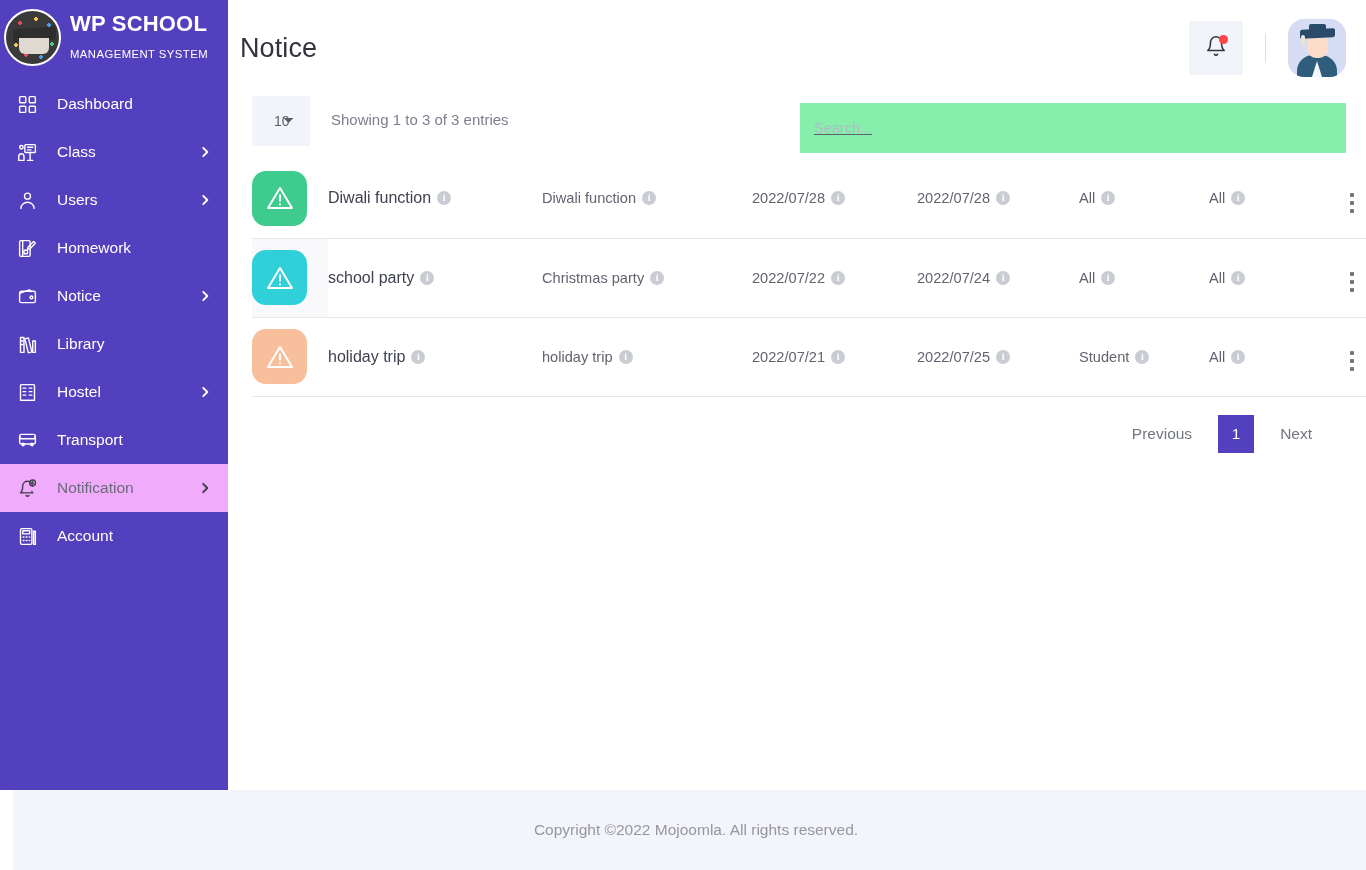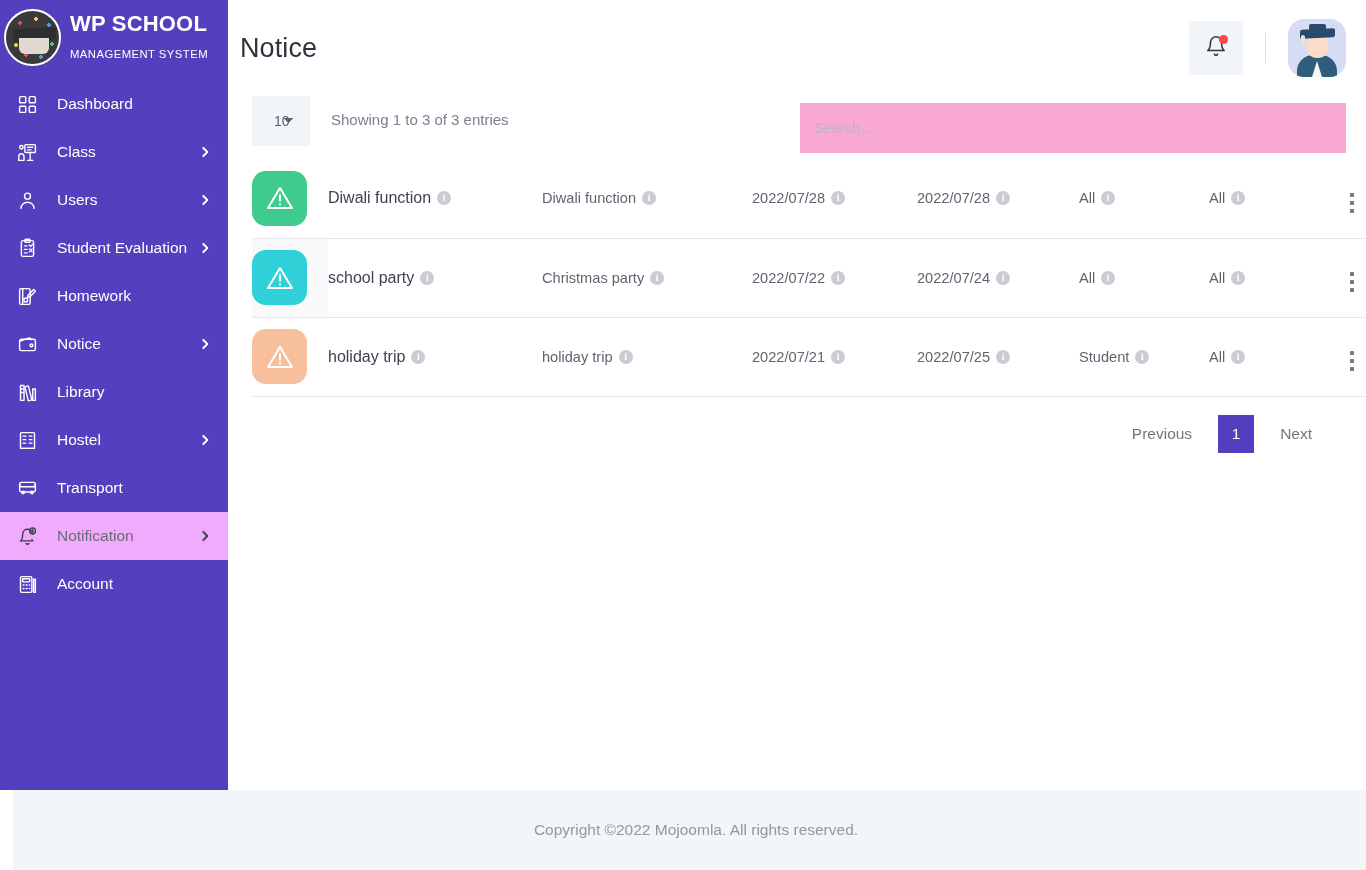--- a/index.html
+++ b/index.html
@@ -184,25 +184,26 @@
     background-repeat: no-repeat;
     cursor: pointer;
   }
   .showing-text {
     margin-left: 21px; margin-top: 15px;
     font-size: 15px; color: #7b7f8e;
   }
   .search-input {
     margin-left: auto;
     width: 546px; height: 50px;
-    background: #f9a8d4; border: none;
+    background: #86efac; border: none;
     padding: 0 14px;
     font-size: 14.5px; color: #5b6070;
     font-family: "Liberation Sans", sans-serif;
     margin-top: 7px;
+    text-decoration: underline;
   }
   .search-input::placeholder { color: #b4b8c4; }
 
   
   .table-wrap { padding: 0 20px 0 24px; margin-top: 7px; }
   table.notice { width: 100%; border-collapse: collapse; table-layout: fixed; }
   table.notice td {
     border-bottom: 1px solid #e6e8ec;
     height: 79px;
     vertical-align: middle;
@@ -321,37 +322,20 @@
           </span>
         </div>
         <div class="nav-item">
           <span class="ni-icon">
             <svg width="21" height="21" viewBox="0 0 24 24" fill="none" stroke="currentColor" stroke-width="1.6" stroke-linecap="round" stroke-linejoin="round">
               <circle cx="12" cy="7" r="3.4"></circle>
               <path d="M4.5 21c0-4.2 3.4-7 7.5-7s7.5 2.8 7.5 7"></path>
             </svg>
           </span>
           <span class="ni-label">Users</span>
-          <span class="ni-arrow">
-            <svg width="14" height="14" viewBox="0 0 24 24" fill="none" stroke="currentColor" stroke-width="3.4" stroke-linecap="round" stroke-linejoin="round">
-              <path d="M9 5l7 7-7 7"></path>
-            </svg>
-          </span>
-        </div>
-        <div class="nav-item">
-          <span class="ni-icon">
-            <svg width="21" height="21" viewBox="0 0 24 24" fill="none" stroke="currentColor" stroke-width="1.6" stroke-linecap="round" stroke-linejoin="round">
-              <rect x="5" y="3" width="14" height="18" rx="2"></rect>
-              <rect x="9" y="1.5" width="6" height="3.4" rx="1"></rect>
-              <path d="M8.5 9h3M8.5 13h3M8.5 17h3"></path>
-              <path d="M14 8l1.6 1.6L18 7"></path>
-              <path d="M14.2 12.6l3 3M17.2 12.6l-3 3"></path>
-            </svg>
-          </span>
-          <span class="ni-label">Student Evaluation</span>
           <span class="ni-arrow">
             <svg width="14" height="14" viewBox="0 0 24 24" fill="none" stroke="currentColor" stroke-width="3.4" stroke-linecap="round" stroke-linejoin="round">
               <path d="M9 5l7 7-7 7"></path>
             </svg>
           </span>
         </div>
         <div class="nav-item">
           <span class="ni-icon">
             <svg width="21" height="21" viewBox="0 0 24 24" fill="none" stroke="currentColor" stroke-width="1.6" stroke-linecap="round" stroke-linejoin="round">
               <rect x="3" y="3" width="12" height="18" rx="1.5"></rect>

